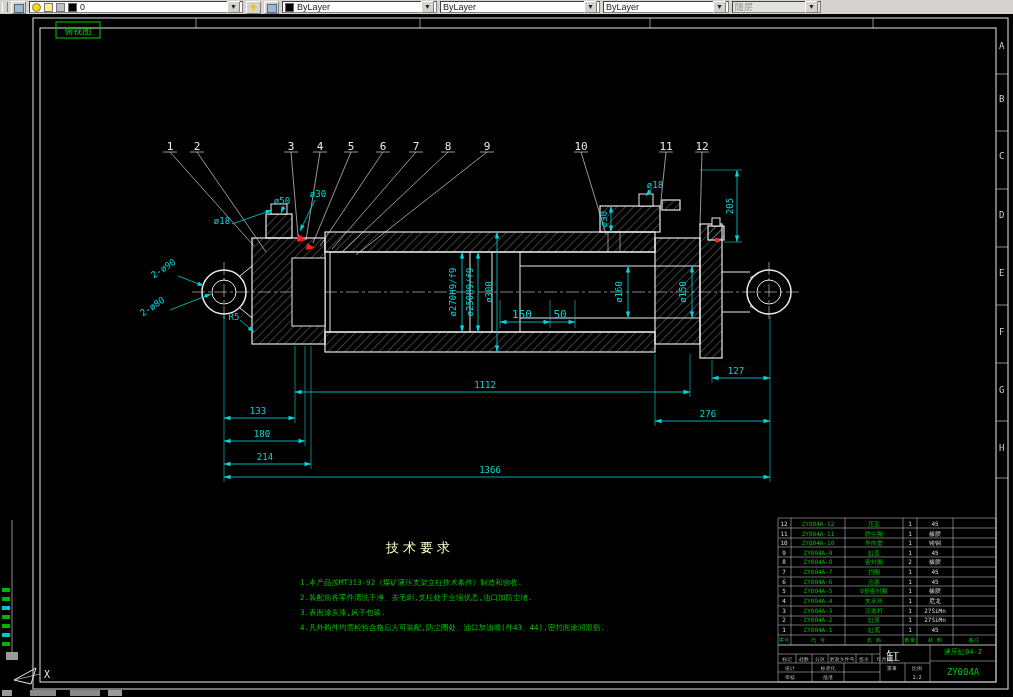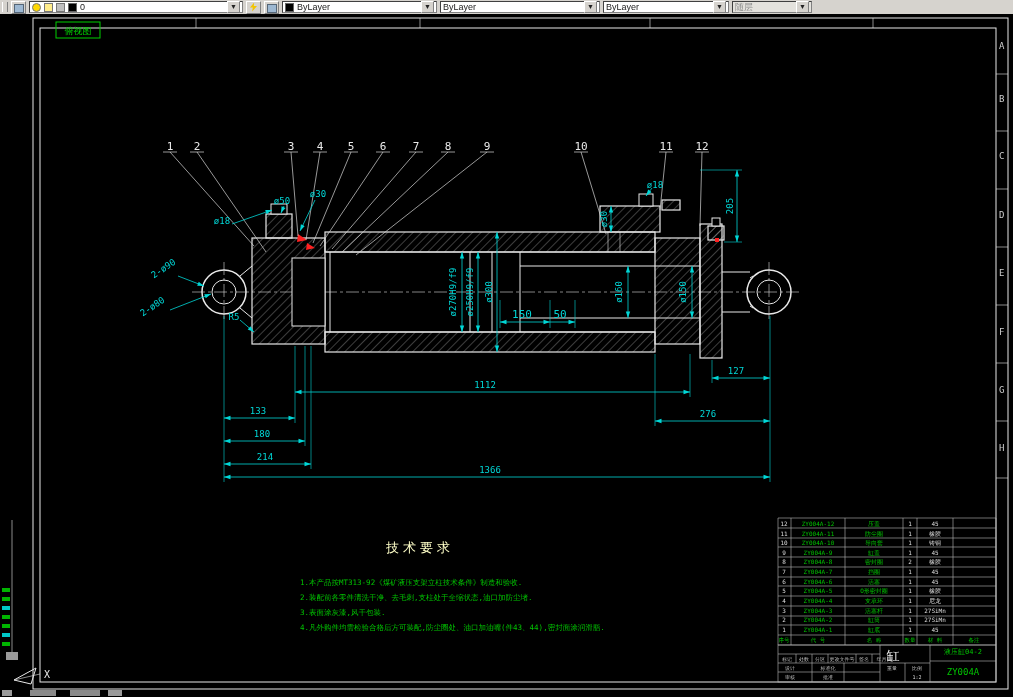--- a/index.html
+++ b/index.html
@@ -72,21 +72,21 @@
     <span class="arrow">▼</span>
   </div>
   <div class="combo" style="width:160px">
     <span>ByLayer</span>
     <span class="arrow">▼</span>
   </div>
   <div class="combo" style="width:126px">
     <span>ByLayer</span>
     <span class="arrow">▼</span>
   </div>
-  <div class="combo dis" style="width:80px">
+  <div class="combo dis" style="width:89px">
     <span>随层</span>
     <span class="arrow">▼</span>
   </div>
 </div>
 
 <div class="canvas">
 <svg width="1013" height="683" viewBox="0 14 1013 683">
 <defs>
   <pattern id="hp" patternUnits="userSpaceOnUse" width="6" height="6" patternTransform="rotate(45)">
     <line x1="0" y1="0" x2="0" y2="6" stroke="#cfcfcf" stroke-width="0.6"></line>

